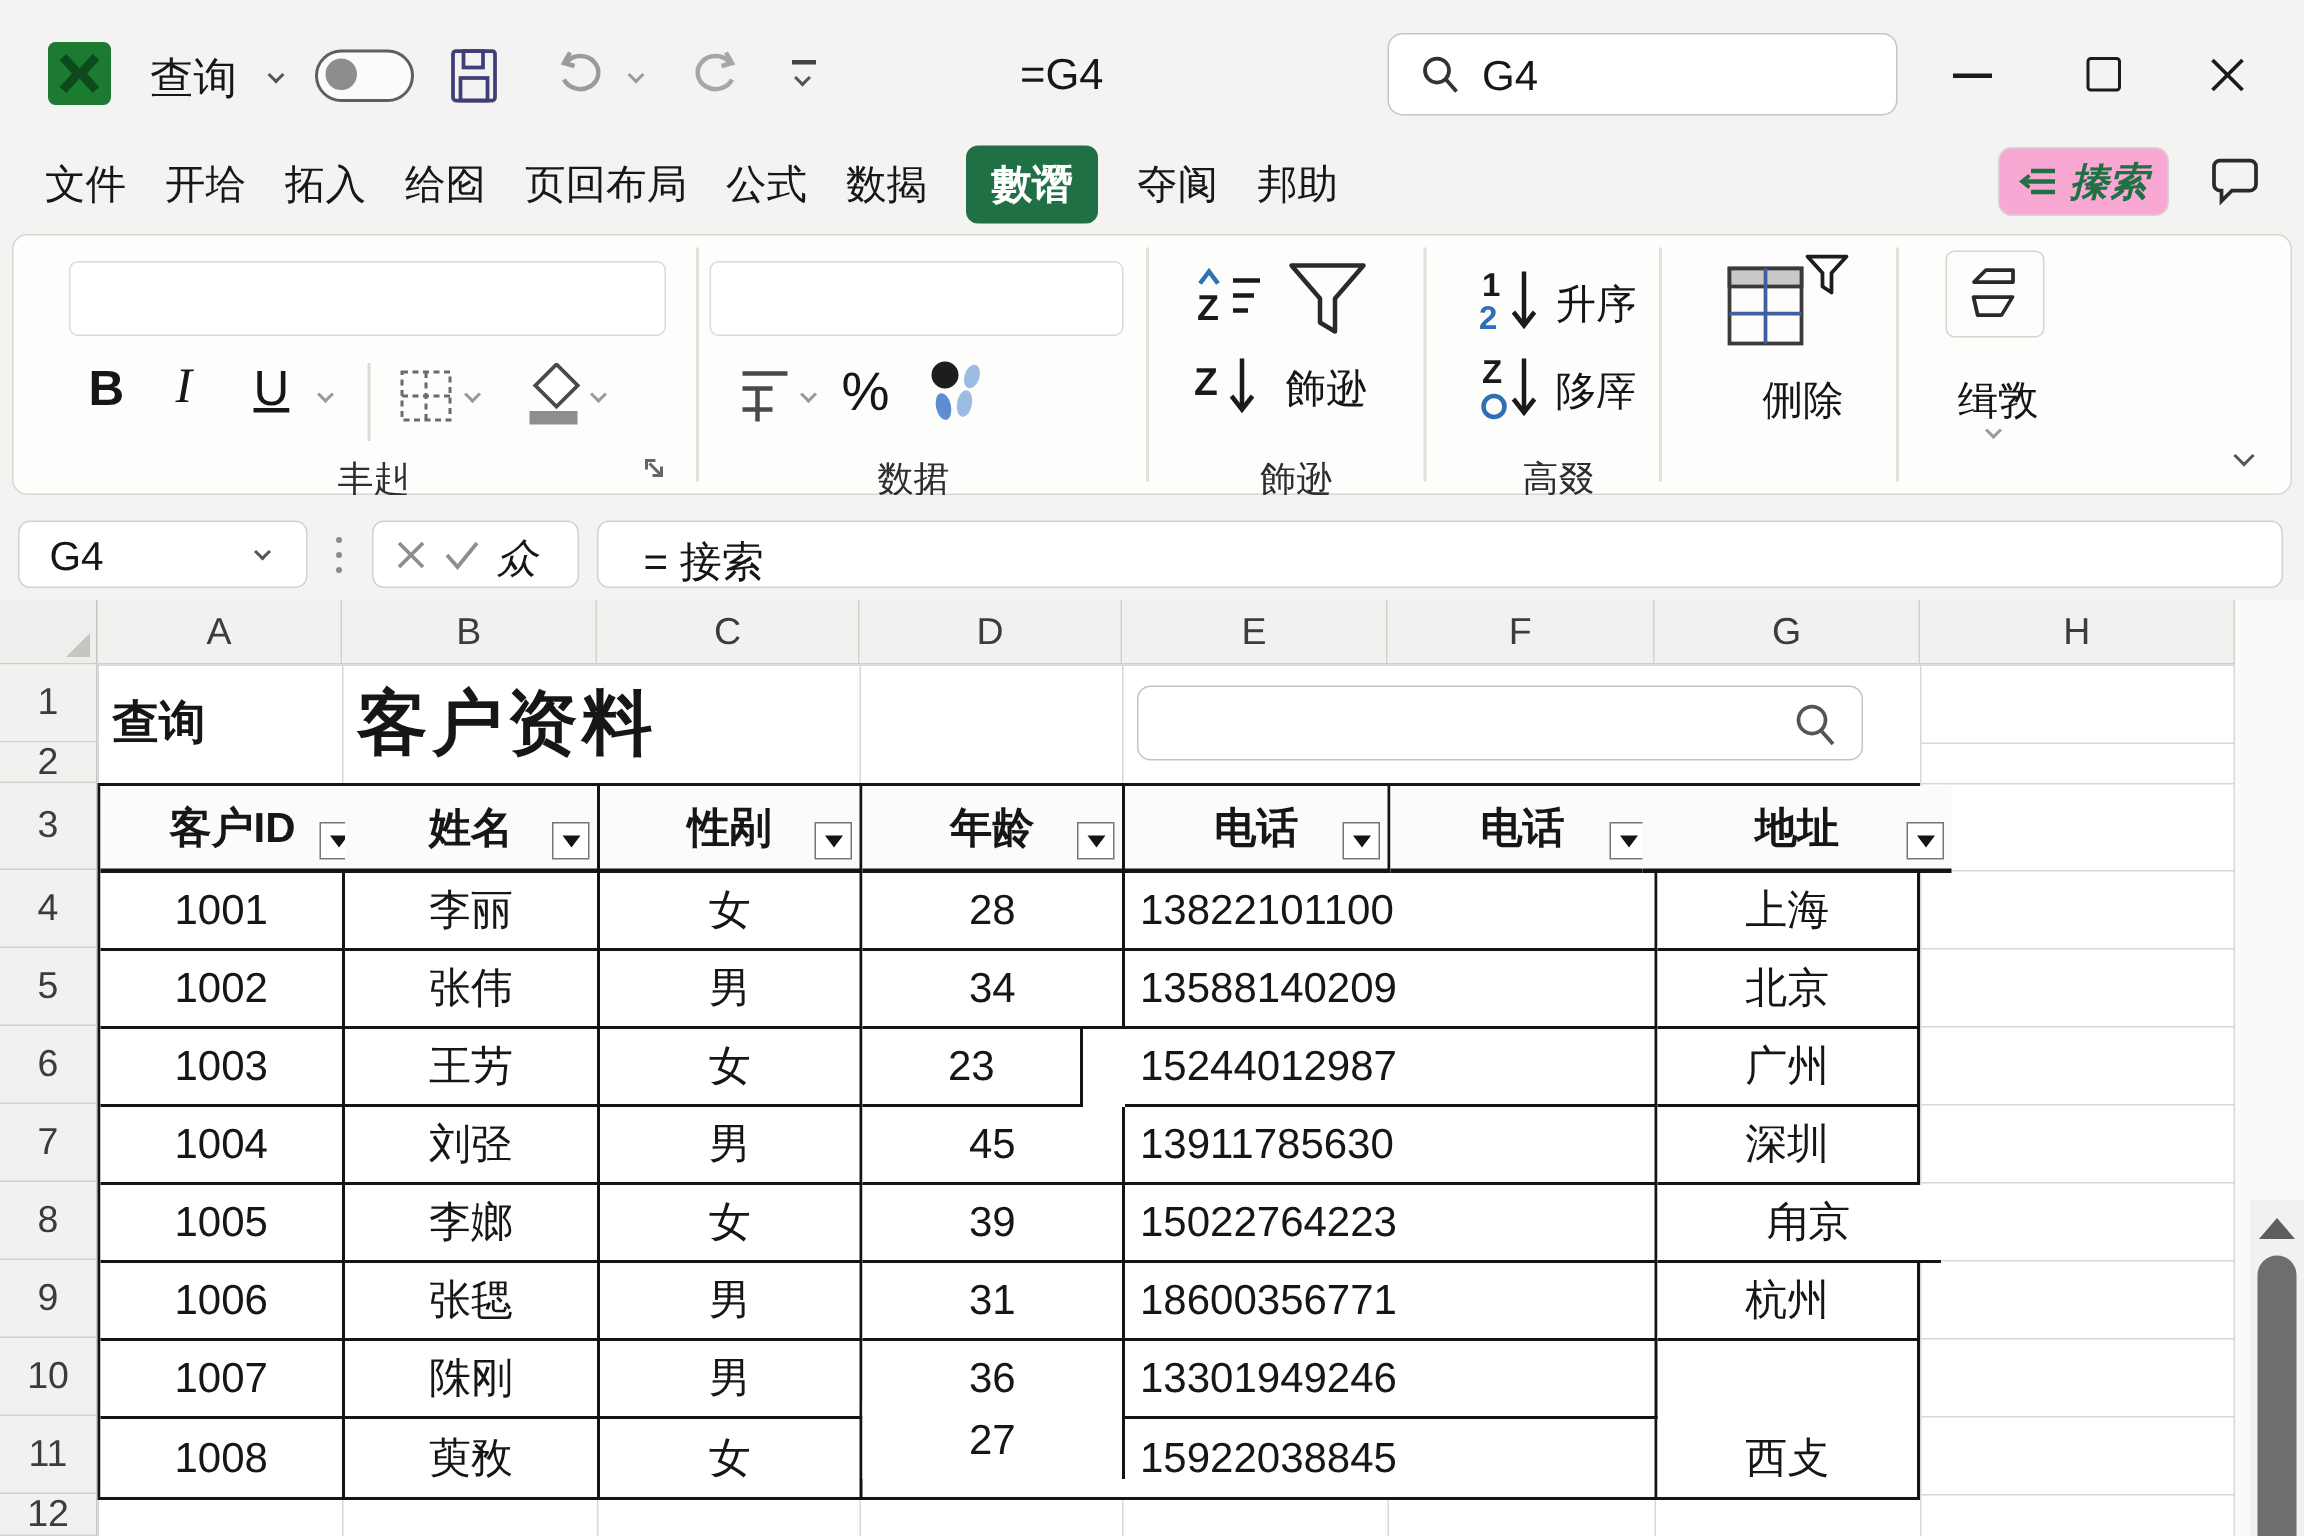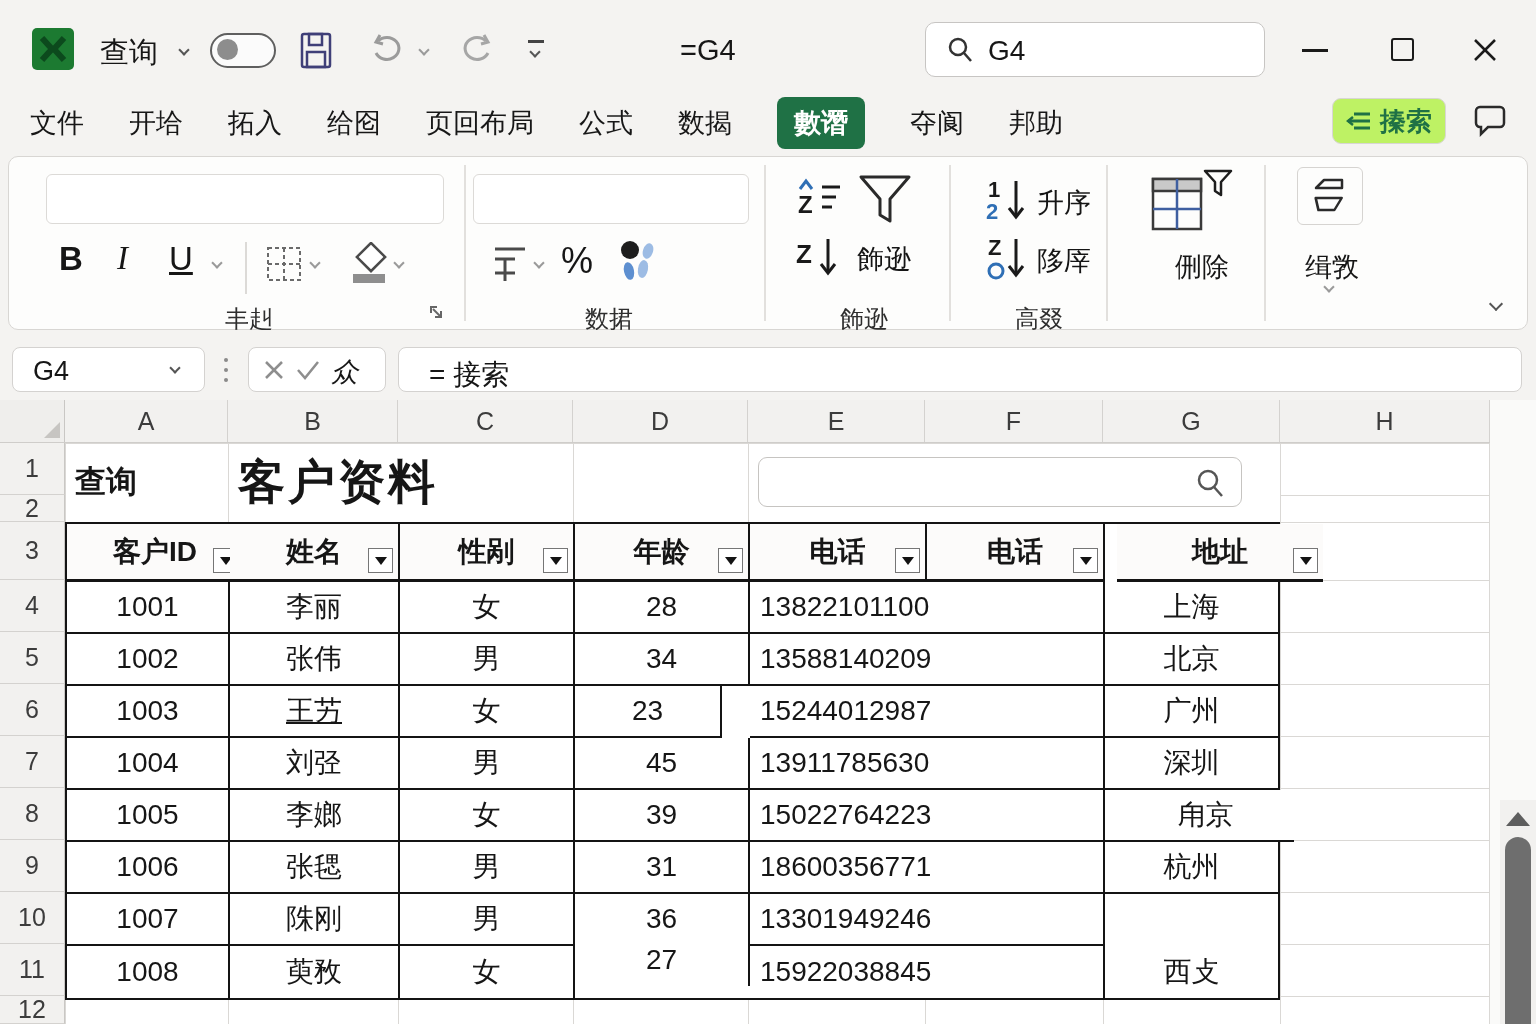--- a/index.html
+++ b/index.html
@@ -18,24 +18,24 @@
   #toggle{position:absolute;left:210px;top:33px;width:66px;height:35px;border:2.5px solid #5f5f5f;border-radius:18px;background:#fbfbfb;}
   #toggle-knob{position:absolute;left:5px;top:4px;width:21px;height:21px;border-radius:50%;background:#8d8d8d;}
   #cellref{position:absolute;left:680px;top:34px;font-size:29px;}
   #tb-search{position:absolute;left:925px;top:22px;width:340px;height:55px;background:#fff;border:1.5px solid #c7c5c3;border-radius:10px;}
   #tb-search-val{position:absolute;left:62px;top:12px;font-size:28px;}
   #win-min{position:absolute;left:1302px;top:49px;width:26px;height:3px;background:#1a1a1a;}
   #win-max{position:absolute;left:1391px;top:38px;width:23px;height:23px;border:2.5px solid #1a1a1a;border-radius:3px;}
 
   
   #menubar{position:absolute;left:0;top:95px;width:1536px;height:57px;}
-  #menu-tabs{position:absolute;left:30px;top:0;height:55px;display:flex;align-items:center;gap:45px;}
+  #menu-tabs{position:absolute;left:30px;top:0;height:55px;display:flex;align-items:center;gap:26px;}
   .mtab{font-size:27px;color:#171717;white-space:nowrap;cursor:default;}
   .mtab.active{background:var(--accent,#1f7145);color:#fff;padding:8px 17px;border-radius:8px;font-weight:bold;}
-  #search-btn{position:absolute;left:1332px;top:3px;width:114px;height:46px;background:#bef264;border:1.5px solid #d8d6d4;border-radius:9px;display:flex;align-items:center;justify-content:center;gap:8px;}
+  #search-btn{position:absolute;left:1332px;top:3px;width:114px;height:46px;background:#f9a8d4;border:1.5px solid #d8d6d4;border-radius:9px;display:flex;align-items:center;justify-content:center;gap:8px;font-style:italic;}
   #search-btn span{color:var(--accent,#1f7145);font-size:26px;font-weight:bold;}
   #comment-btn{position:absolute;left:1472px;top:8px;}
 
   
   #ribbon{position:absolute;left:8px;top:156px;width:1520px;height:174px;background:#fdfdfc;border:1.5px solid #d8d6d3;border-radius:10px;}
   .rb-input{position:absolute;background:#fff;border:1.5px solid #dcdad7;border-radius:6px;height:50px;top:17px;}
   .gdiv{position:absolute;top:8px;height:156px;width:1.5px;background:#e2e0dd;}
   .glabel{position:absolute;top:146px;font-size:24px;color:#2e2e2e;text-align:center;}
   .btn-label{position:absolute;font-size:27px;color:#151515;}
   .fmt{position:absolute;top:83px;font-size:33px;}
@@ -366,40 +366,40 @@
           <div class="fbtn">
             <div class="ftri"></div>
           </div>
         </div>
         <div class="th" style="left: 860px; width: 178px;">
           <div>电话</div>
           <div class="fbtn">
             <div class="ftri"></div>
           </div>
         </div>
-        <div class="th" style="left: 1050px; width: 206px; border-right: none;">
+        <div class="th" style="left: 1028px; width: 206px; border-right: none;">
           <div>地址</div>
           <div class="fbtn">
             <div class="ftri"></div>
           </div>
         </div>
         <div class="td" style="left: 0px; width: 163px; top: 58px;">1001</div>
         <div class="td" style="left: 163px; width: 170px; top: 58px;">李丽</div>
         <div class="td" style="left: 333px; width: 175px; top: 58px;">女</div>
         <div class="td" style="left: 508px; width: 175px; top: 58px;">28</div>
         <div class="td left" style="left: 683px; width: 355px; top: 58px;">13822101100</div>
         <div class="td" style="left: 1038px; width: 173px; top: 58px; border-right: none;">上海</div>
         <div class="td" style="left: 0px; width: 163px; top: 110px;">1002</div>
         <div class="td" style="left: 163px; width: 170px; top: 110px;">张伟</div>
         <div class="td" style="left: 333px; width: 175px; top: 110px;">男</div>
         <div class="td" style="left: 508px; width: 175px; top: 110px;">34</div>
         <div class="td left" style="left: 683px; width: 355px; top: 110px;">13588140209</div>
         <div class="td" style="left: 1038px; width: 173px; top: 110px; border-right: none;">北京</div>
         <div class="td" style="left: 0px; width: 163px; top: 162px;">1003</div>
-        <div class="td" style="left: 163px; width: 170px; top: 162px; text-decoration: underline;">王艻</div>
+        <div class="td" style="left: 163px; width: 170px; top: 162px;">王艻</div>
         <div class="td" style="left: 333px; width: 175px; top: 162px;">女</div>
         <div class="td" style="left: 508px; width: 147px; top: 162px; text-align: center;">23</div>
         <div class="td left" style="left: 683px; width: 355px; top: 162px;">15244012987</div>
         <div class="td" style="left: 1038px; width: 173px; top: 162px; border-right: none;">广州</div>
         <div class="td" style="left: 0px; width: 163px; top: 214px;">1004</div>
         <div class="td" style="left: 163px; width: 170px; top: 214px;">刘弪</div>
         <div class="td" style="left: 333px; width: 175px; top: 214px;">男</div>
         <div class="td" style="left: 508px; width: 175px; top: 214px;">45</div>
         <div class="td left" style="left: 683px; width: 355px; top: 214px;">13911785630</div>
         <div class="td" style="left: 1038px; width: 173px; top: 214px; border-right: none;">深圳</div>

